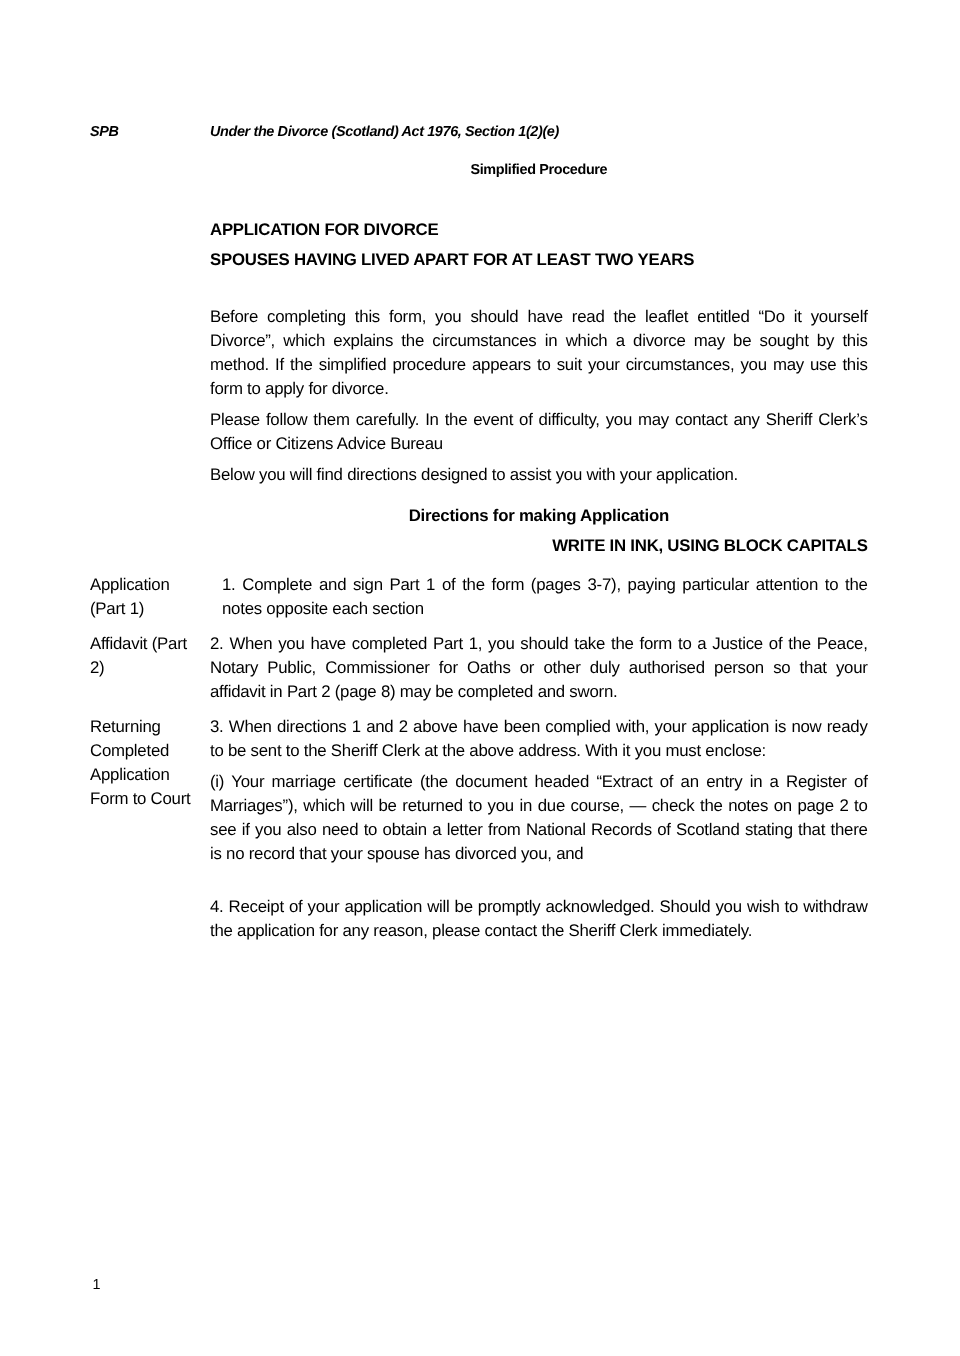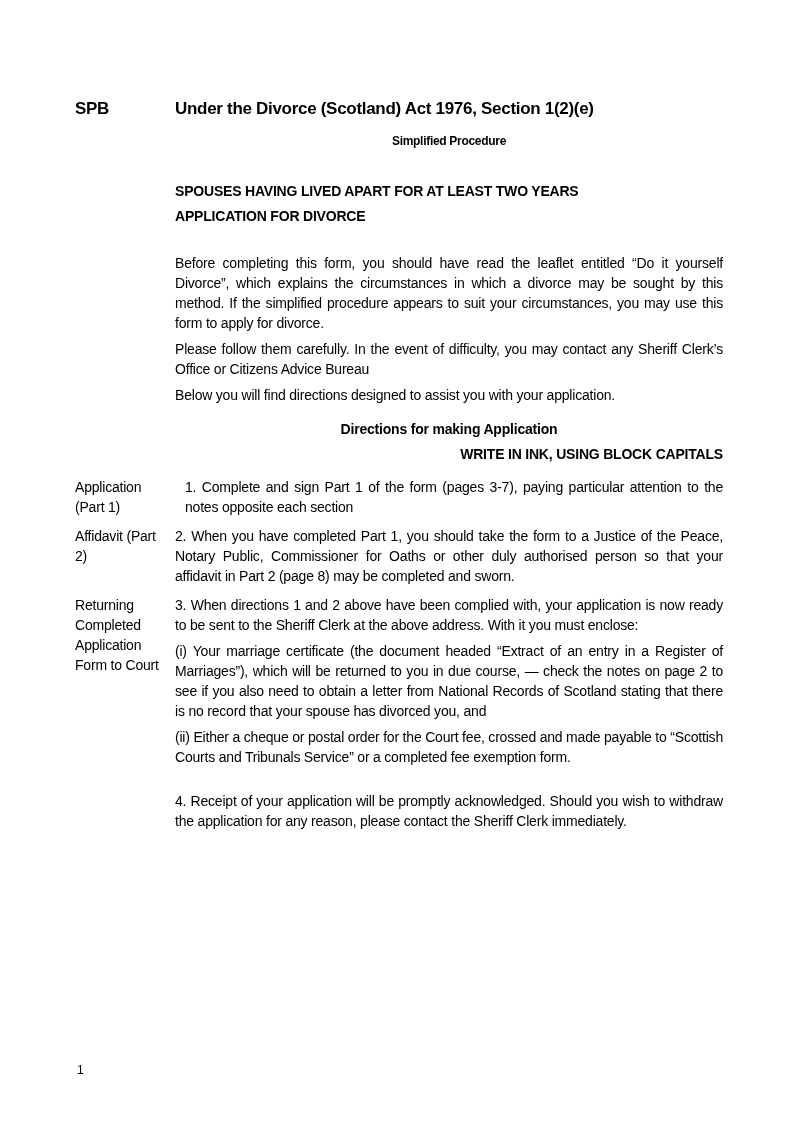--- a/index.html
+++ b/index.html
@@ -29,23 +29,24 @@
     padding-right: 8px;
     text-align: left;
   }
   .content-col { flex: 1; min-width: 0; }
 
   p { margin: 0 0 6px 0; text-align: justify; }
   p:last-child { margin-bottom: 0; }
 
   .title-row {
     font-weight: bold;
-    font-size: 17px;
+    font-size: 12px;
     line-height: 24px;
     letter-spacing: -0.3px;
+    font-style: italic;
   }
   .form-title { flex: 1; text-align: left; }
   .form-subtitle {
     margin: 8px 0 0 100px;
     text-align: center;
     font-weight: bold;
     font-size: 12px;
     line-height: 24px;
     letter-spacing: -0.3px;
   }
@@ -89,22 +90,22 @@
 <div class="page">
 
   <div class="row title-row">
     <div class="label-col">SPB</div>
     <div class="form-title">Under the Divorce (Scotland) Act 1976, Section 1(2)(e)</div>
   </div>
   <div class="form-subtitle">Simplified Procedure</div>
 
 
   <div class="app-heading">
+    <div class="app-heading-line">APPLICATION FOR DIVORCE</div>
     <div class="app-heading-line">SPOUSES HAVING LIVED APART FOR AT LEAST TWO YEARS</div>
-    <div class="app-heading-line">APPLICATION FOR DIVORCE</div>
   </div>
 
   <div class="intro">
     <p>Before completing this form, you should have read the leaflet entitled “Do it yourself Divorce”, which explains the circumstances in which a divorce may be sought by this method. If the simplified procedure appears to suit your circumstances, you may use this form to apply for divorce.</p>
     <p>Please follow them carefully. In the event of difficulty, you may contact any Sheriff Clerk’s Office or Citizens Advice Bureau</p>
     <p>Below you will find directions designed to assist you with your application.</p>
   </div>
 
   <div class="dir-heading">Directions for making Application</div>
   <div class="dir-instruction">WRITE IN INK, USING BLOCK CAPITALS</div>
@@ -121,21 +122,20 @@
     <div class="content-col">
       <p>2. When you have completed Part 1, you should take the form to a Justice of the Peace, Notary Public, Commissioner for Oaths or other duly authorised person so that your affidavit in Part 2 (page 8) may be completed and sworn.</p>
     </div>
   </div>
 
   <div class="row dir-row">
     <div class="label-col">Returning Completed Application Form to Court</div>
     <div class="content-col">
       <p>3. When directions 1 and 2 above have been complied with, your application is now ready to be sent to the Sheriff Clerk at the above address. With it you must enclose:</p>
       <p>(i) Your marriage certificate (the document headed “Extract of an entry in a Register of Marriages”), which will be returned to you in due course, — check the notes on page 2 to see if you also need to obtain a letter from National Records of Scotland stating that there is no record that your spouse has divorced you, and</p>
-      <p>(ii) Either a cheque or postal order for the Court fee, crossed and made payable to “Scottish Courts and Tribunals Service” or a completed fee exemption form.</p>
     </div>
   </div>
 
   <div class="row dir-row last">
     <div class="label-col"></div>
     <div class="content-col">
       <p>4. Receipt of your application will be promptly acknowledged. Should you wish to withdraw the application for any reason, please contact the Sheriff Clerk immediately.</p>
     </div>
   </div>
 

